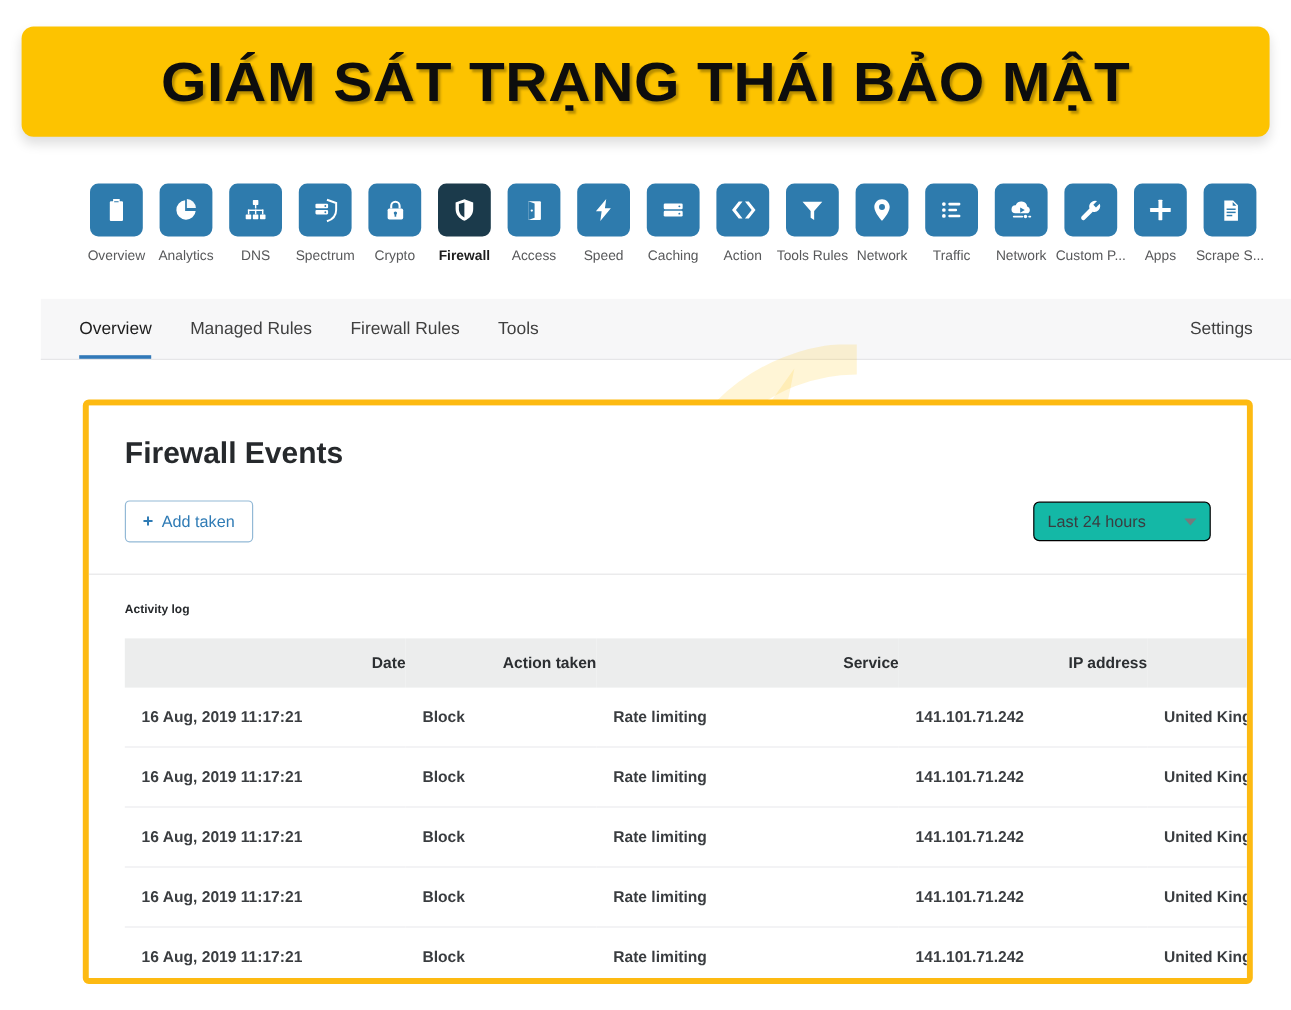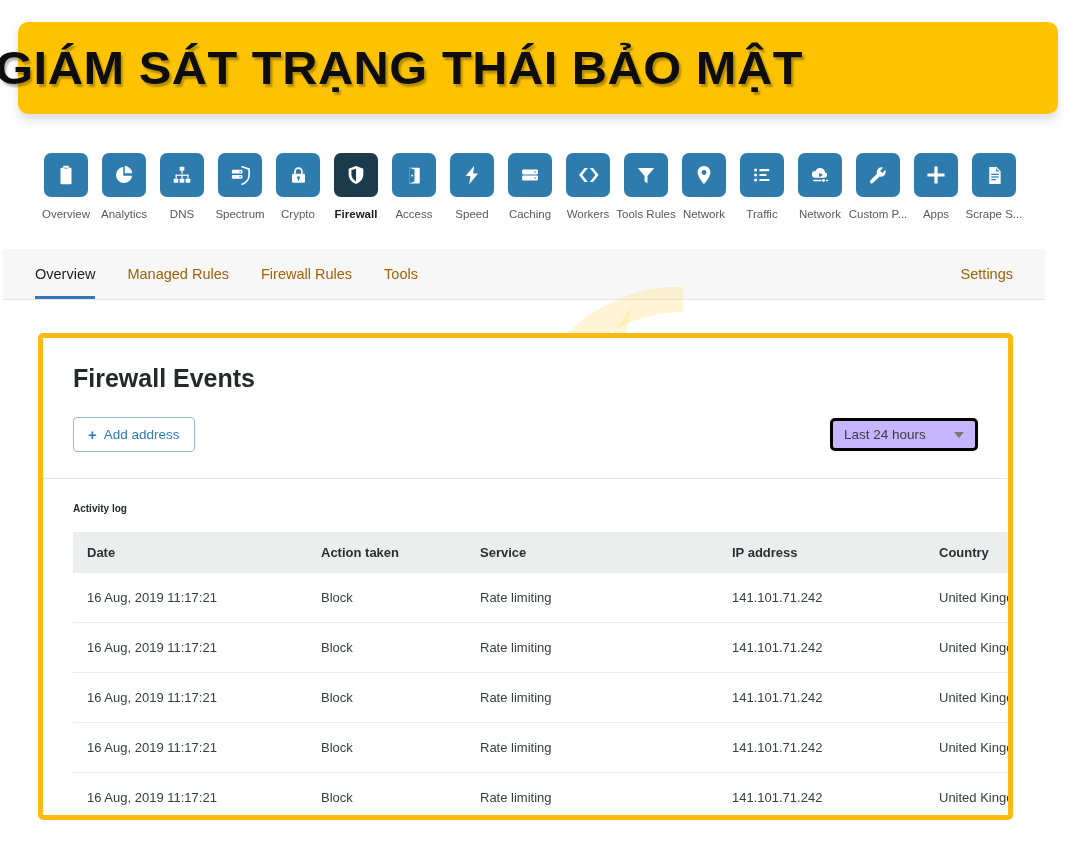--- a/index.html
+++ b/index.html
@@ -21,37 +21,37 @@
     position: absolute;
     left: 18px;
     top: 22px;
     width: 1040px;
     height: 92px;
     background: #FDC300;
     border-radius: 10px;
     box-shadow: 0 6px 10px rgba(0,0,0,0.13);
     display: flex;
     align-items: center;
-    justify-content: flex-start;
+    justify-content: center;
   }
   .banner-text {
     font-family: "Liberation Sans", sans-serif;
     font-weight: bold;
     font-size: 46px;
     letter-spacing: 0.5px;
     color: #0d0d0d;
     text-shadow: 2px 3px 2px rgba(0,0,0,0.28);
     white-space: nowrap;
     transform: scaleX(1.06);
   }
 
   
   .app {
     position: absolute;
-    left: 3px;
+    left: 34px;
     top: 132px;
     width: 1042px;
     height: 700px;
     background: #ffffff;
   }
 
   
   .iconnav {
     position: absolute;
     left: 0px;
@@ -120,21 +120,21 @@
     height: 51px;
     background: #f7f7f8;
     border-bottom: 1px solid #e6e6e8;
     box-sizing: border-box;
     display: flex;
     align-items: center;
     padding: 0 32px;
   }
   .tab {
     font-size: 14.5px;
-    color: #a16207;
+    color: #404040;
     margin-right: 32px;
     height: 50px;
     line-height: 50px;
     position: relative;
     cursor: pointer;
     white-space: nowrap;
   }
   .tab.active {
     color: #1d1d1d;
     font-weight: normal;
@@ -235,23 +235,23 @@
     font-size: 13.5px;
     padding: 8px 14px;
     cursor: pointer;
     font-family: "Liberation Sans", sans-serif;
     display: inline-flex;
     align-items: center;
     gap: 7px;
   }
   .add-filter .plus { font-size: 15px; font-weight: bold; }
   .timeselect {
-    border: 3px solid #000000;
+    border: 1px solid #000000;
     border-radius: 5px;
-    background: #c4b5fd;
+    background: #14b8a6;
     width: 148px;
     height: 33px;
     display: flex;
     align-items: center;
     padding: 0 11px;
     justify-content: space-between;
     font-size: 13.5px;
     color: #3a3d40;
     cursor: pointer;
     box-sizing: border-box;
@@ -277,32 +277,33 @@
 
   
   table.log {
     border-collapse: collapse;
     width: 904px;
     margin-left: 30px;
     table-layout: fixed;
   }
   table.log th {
     background: #eceded;
-    text-align: left;
+    text-align: right;
     font-size: 13px;
     font-weight: bold;
     color: #2c2f32;
     padding: 13px 0 13px 14px;
   }
   table.log td {
     font-size: 13px;
     color: #3a3d40;
     padding: 17px 0 17px 14px;
     border-bottom: 1px solid #ececee;
     white-space: nowrap;
+    font-weight: bold;
   }
   .col-date { width: 220px; }
   .col-action { width: 145px; }
   .col-service { width: 238px; }
   .col-ip { width: 193px; }
   .col-country { width: 200px; }
 </style>
 </head>
 <body>
 
@@ -430,21 +431,21 @@
       <div class="navlabel">Caching</div>
     </div>
 
     <div class="navitem">
       <div class="navtile">
         <svg width="24" height="24" viewBox="0 0 24 24" fill="#ffffff">
           <path d="M8.6 5L3 12l5.6 7h3.2L6.3 12l5.5-7H8.6z"></path>
           <path d="M13.8 5l5.6 7-5.6 7h3.2L22.6 12 17 5h-3.2z"></path>
         </svg>
       </div>
-      <div class="navlabel">Workers</div>
+      <div class="navlabel">Action</div>
     </div>
 
     <div class="navitem">
       <div class="navtile">
         <svg width="22" height="22" viewBox="0 0 24 24" fill="#ffffff">
           <path d="M3 4.4h18L13.6 13v8.2l-3.2-2.2V13L3 4.4z"></path>
         </svg>
       </div>
       <div class="navlabel">Tools Rules</div>
     </div>
@@ -528,21 +529,21 @@
   </div>
 
   <div class="card-outer">
     <div class="card">
 
       <div class="card-head">
         <h2 class="card-title">Firewall Events</h2>
         <div class="filter-row">
           <button class="add-filter">
             <span class="plus">+</span>
-            <span>Add address</span>
+            <span>Add taken</span>
           </button>
           <div class="timeselect">
             <span>Last 24 hours</span>
             <span class="chev"></span>
           </div>
         </div>
       </div>
 
       <div class="card-divider"></div>
 

